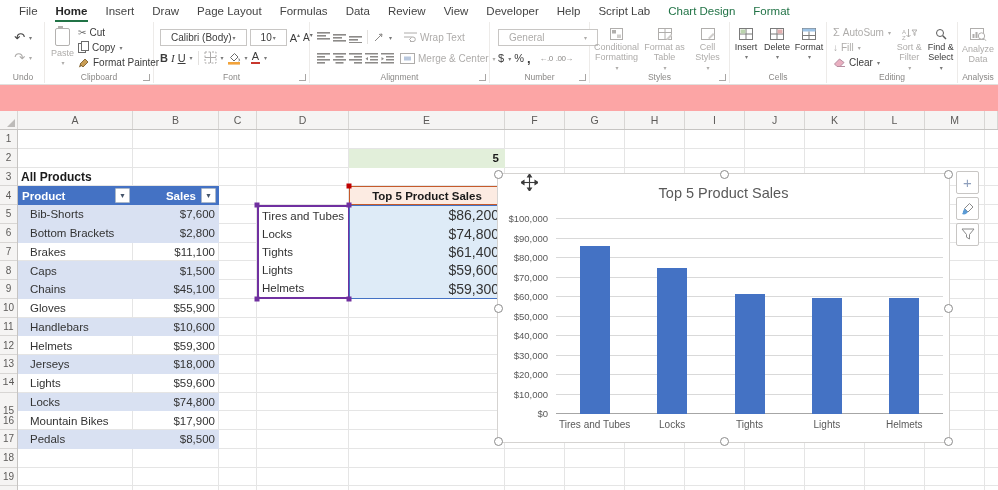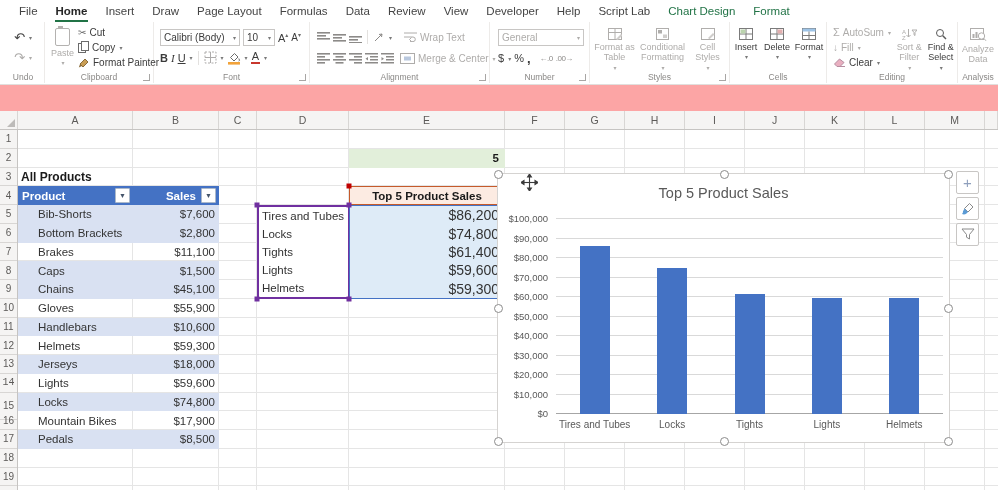--- a/index.html
+++ b/index.html
@@ -22,21 +22,21 @@
   .gbody{position:absolute;top:3px;left:2px;right:2px;bottom:13px}
   .glabel{position:absolute;bottom:1px;left:0;right:0;text-align:center;font-size:8.5px;color:#8A8886}
   .dlg{position:absolute;right:3px;bottom:2px;width:6px;height:6px;
        border-right:1px solid #A8A6A4;border-bottom:1px solid #A8A6A4}
   .rrow{display:flex;align-items:center;gap:3px;height:17px;font-size:10px;white-space:nowrap}
   .dis,.dis *{color:#AEACAA !important}
   .caret{font-size:6px;color:#7a7a7a;margin-left:1px}
   .ic{display:inline-block;vertical-align:middle;flex:none}
   .col{display:flex;flex-direction:column;justify-content:center;gap:1px}
   .selbox{border:1px solid #C8C6C4;height:15px;display:flex;align-items:center;
-          justify-content:space-between;padding:0 3px;font-size:10px;background:#fff;box-sizing:content-box}
+          justify-content:space-between;padding:0 10px;font-size:10px;background:#fff;box-sizing:content-box}
   .bigbtn{display:flex;flex-direction:column;align-items:center;font-size:9px;text-align:center;
           line-height:1.15;padding-top:3px;gap:2px}
   .pasteico{width:13px;height:16px;border:1.5px solid #B4B2B0;border-radius:2px;position:relative}
   .pasteico::after{content:"";position:absolute;left:2px;top:-3px;width:5px;height:3px;background:#B4B2B0}
   .fclr{font-size:11px;line-height:11px;border-bottom:2.5px solid #C8372D;padding:0 1px}
   .bolded{font-weight:700;font-size:11px}
   .ital{font-style:italic;font-family:"Liberation Serif","DejaVu Serif",serif;font-size:11px}
   .undl{text-decoration:underline;font-size:11px}
   .vdiv{width:1px;height:14px;background:#E3E1DF;margin:0 2px}
   .dec{font-size:8px;color:#8C8A88;letter-spacing:-.5px}
@@ -75,21 +75,21 @@
   .ptable-header{left:18px;top:186px;width:201px;height:19px;background:var(--table-header-blue,#4472C4);
                  color:#fff;font-weight:700;font-size:11.5px;display:flex;align-items:center}
   .ph-a{width:115px;display:flex;align-items:center;justify-content:space-between;padding:0 3px 0 4px;box-sizing:border-box}
   .ph-b{width:86px;display:flex;align-items:center;justify-content:flex-end;gap:5px;padding-right:3px;box-sizing:border-box}
   .fbtn{width:13px;height:13px;background:#fff;border:1px solid #ACB9CA;border-radius:1px;
         display:flex;align-items:center;justify-content:center;flex:none}
   .fbtn span{font-size:7px;color:#44546A;line-height:7px}
   .prows{left:18px;top:205px;width:201px}
   .prow{display:flex;height:18.75px;align-items:center;font-size:11.5px;color:#333}
   .prow.stripe{background:var(--row-stripe,#D9E1F2)}
-  .pcell.name{width:115px;padding-left:20px;box-sizing:border-box;overflow:hidden;white-space:nowrap}
+  .pcell.name{width:115px;padding-left:12px;box-sizing:border-box;overflow:hidden;white-space:nowrap}
   .pcell.val{width:82px;text-align:right;box-sizing:border-box}
   .e2cell{left:349px;top:148.75px;width:156px;height:18.75px;background:var(--green-cell-fill,#E2EFDA);
           display:flex;align-items:center;justify-content:flex-end;padding-right:6px;
           font-weight:700;font-size:11.5px;color:#1a1a1a}
   .t5-header{left:349px;top:186px;width:156px;height:19px;background:var(--top5-header-fill,#FCEBE2);
              border:1px solid var(--top5-header-border,#C55A2B);display:flex;align-items:center;
              justify-content:center;font-weight:700;font-size:11.5px;color:#1a1a1a}
   .t5-names{left:257px;top:205px;width:93px;height:94px;border:2px solid var(--range-purple,#7030A0);
             background:#fff;display:flex;flex-direction:column}
   .t5n{flex:1;display:flex;align-items:center;padding-left:3px;font-size:11.5px;color:#333;
@@ -350,37 +350,37 @@
           <span class="dec">←.0</span>
           <span class="dec">.00→</span>
         </div>
       </div>
       <div class="glabel">Number</div>
       <div class="dlg"></div>
     </div>
 
     <div class="rgroup" style="left:590px;width:140px">
       <div class="gbody" style="display:flex;gap:2px;justify-content:center">
+        <div class="bigbtn dis" style="width:48px">
+          <svg class="ic" width="13" height="12">
+              <rect x="0.5" y="0.5" width="12" height="11" fill="none" stroke="#B0AEAC"></rect>
+              <rect x="2" y="2" width="4" height="3.5" fill="#B0AEAC"></rect>
+              <rect x="7" y="6.5" width="4" height="3.5" fill="#CFCDCB"></rect>
+            </svg>
+          <span>Conditional Formatting</span>
+            <span class="caret">▾</span>
+        </div>
         <div class="bigbtn dis" style="width:44px">
           <svg class="ic" width="14" height="12">
               <rect x="0.5" y="0.5" width="13" height="11" fill="none" stroke="#B0AEAC"></rect>
               <line x1="0.5" y1="4.5" x2="13.5" y2="4.5" stroke="#B0AEAC"></line>
               <line x1="7" y1="0.5" x2="7" y2="11.5" stroke="#B0AEAC"></line>
               <path d="M8 11 L13 6 l1.5 1.5 L9.5 12.3z" fill="#CFCDCB"></path>
             </svg>
           <span>Format as Table</span>
-            <span class="caret">▾</span>
-        </div>
-        <div class="bigbtn dis" style="width:48px">
-          <svg class="ic" width="13" height="12">
-              <rect x="0.5" y="0.5" width="12" height="11" fill="none" stroke="#B0AEAC"></rect>
-              <rect x="2" y="2" width="4" height="3.5" fill="#B0AEAC"></rect>
-              <rect x="7" y="6.5" width="4" height="3.5" fill="#CFCDCB"></rect>
-            </svg>
-          <span>Conditional Formatting</span>
             <span class="caret">▾</span>
         </div>
         <div class="bigbtn dis" style="width:38px">
           <svg class="ic" width="14" height="12">
               <rect x="0.5" y="0.5" width="13" height="11" fill="none" stroke="#B0AEAC"></rect>
               <path d="M7 10 L12 5 l1.5 1.5 L8.5 11.3z" fill="#CFCDCB"></path>
             </svg>
           <span>Cell Styles</span>
             <span class="caret">▾</span>
         </div>
@@ -515,21 +515,21 @@
         <div class="rowhead" style="top: 75px; height: 18.75px;">5</div>
         <div class="rowhead" style="top: 93.75px; height: 18.75px;">6</div>
         <div class="rowhead" style="top: 112.5px; height: 18.75px;">7</div>
         <div class="rowhead" style="top: 131.25px; height: 18.75px;">8</div>
         <div class="rowhead" style="top: 150px; height: 18.75px;">9</div>
         <div class="rowhead" style="top: 168.75px; height: 18.75px;">10</div>
         <div class="rowhead" style="top: 187.5px; height: 18.75px;">11</div>
         <div class="rowhead" style="top: 206.25px; height: 18.75px;">12</div>
         <div class="rowhead" style="top: 225px; height: 18.75px;">13</div>
         <div class="rowhead" style="top: 243.75px; height: 18.75px; font-family: Liberation Mono, monospace;">14</div>
-        <div class="rowhead" style="top: 262.5px; height: 27px;">15</div>
+        <div class="rowhead" style="top: 262.5px; height: 37px;">15</div>
         <div class="rowhead" style="top: 281.25px; height: 18.75px;">16</div>
         <div class="rowhead" style="top: 300px; height: 18.75px;">17</div>
         <div class="rowhead" style="top: 318.75px; height: 18.75px;">18</div>
         <div class="rowhead" style="top: 337.5px; height: 18.75px;">19</div>
       </div>
     <div class="gridzone">
         <div class="vline" style="left: 132px;"></div>
         <div class="vline" style="left: 218px;"></div>
         <div class="vline" style="left: 256px;"></div>
         <div class="vline" style="left: 348px;"></div>

